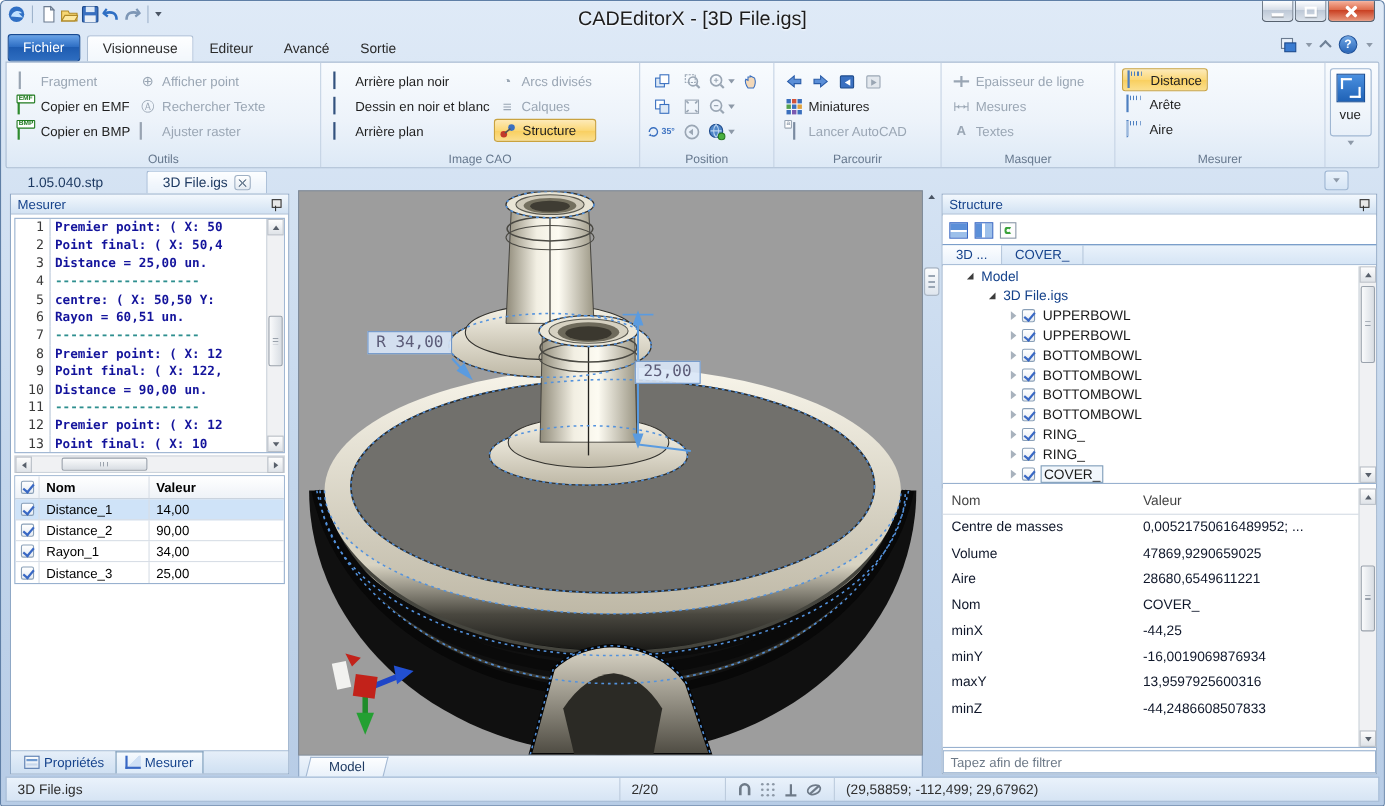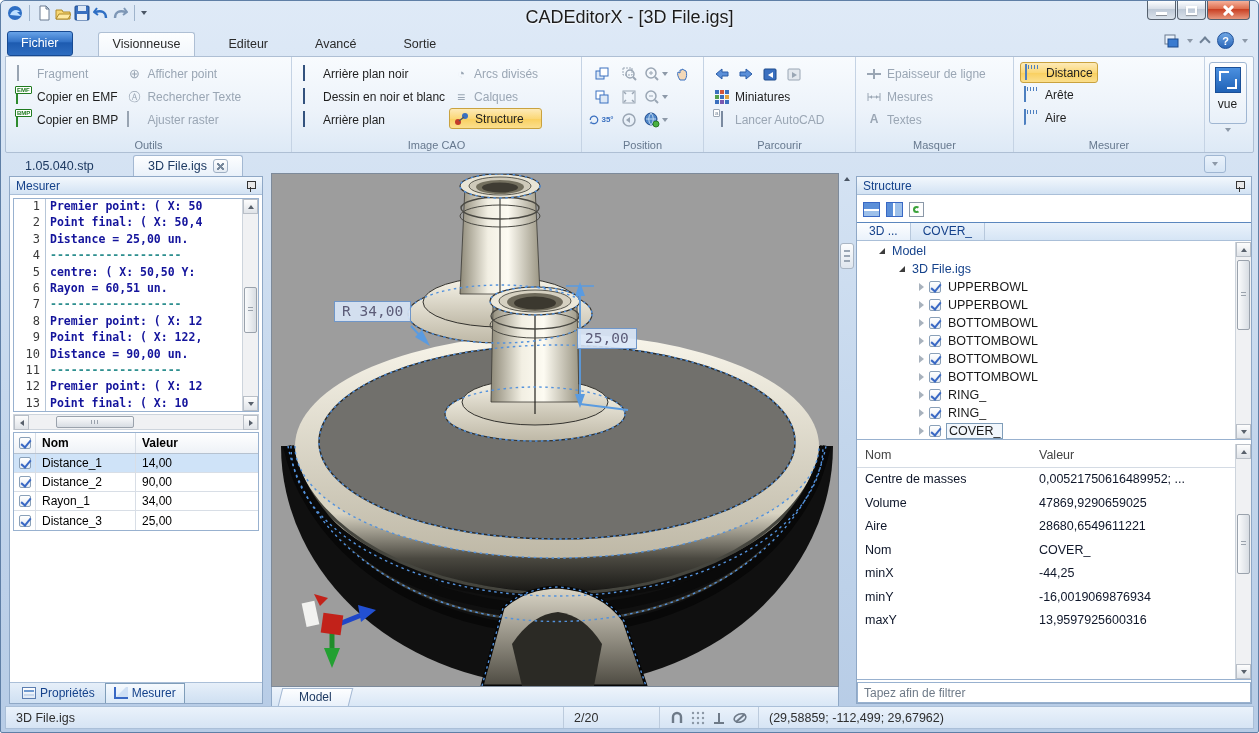--- a/index.html
+++ b/index.html
@@ -23,21 +23,21 @@
   .glyph-x:before,.glyph-x:after { content:""; position:absolute; left:5px; top:0; width:3px; height:13px; background:#fff; border-radius:1px; }
   .glyph-x:before { transform:rotate(45deg);} .glyph-x:after { transform:rotate(-45deg);}
 
   
   .ic { width:16px; height:16px; display:inline-block; flex:none; position:relative; }
   .tri-dn { width:0; height:0; border-left:3px solid transparent; border-right:3px solid transparent; border-top:4px solid #4a5564; display:inline-block; }
   .tri-dn.lt { border-top-color:#8d99a8; }
 
   
   .tabrow { position:absolute; left:0; top:28px; right:0; height:27px; }
-  .rtabs { position:absolute; left:6px; bottom:0; display:flex; align-items:flex-end;gap:19px; }
+  .rtabs { position:absolute; left:6px; bottom:0; display:flex; align-items:flex-end; }
   .rtab { padding:4px 14px 5px; font-size:12.5px; color:#2a2a2a; }
   .rtab.file { background:linear-gradient(#68a3e8,#2f6fc4 45%,#1d5bb0 46%,#2e6dc0); color:#fff; border:1px solid #174a92;
     border-radius:3px; margin-right:6px; padding:4px 13px 5px; }
   .rtab.active { background:linear-gradient(#fdfeff,#f2f7fc); border:1px solid #aebfd4; border-bottom:none; border-radius:3px 3px 0 0; }
   .helpbar { position:absolute; right:10px; top:3px; display:flex; align-items:center; gap:8px; }
   .helpcircle { width:17px; height:17px; border-radius:50%; background:linear-gradient(#6fa6e4,#2a66b8); color:#fff; font-size:11px; font-weight:bold;
     display:flex; align-items:center; justify-content:center; border:1px solid #1d4f98; }
   .chev-up { width:8px; height:8px; border-left:2px solid #6f8196; border-top:2px solid #6f8196; transform:rotate(45deg); margin-top:3px; }
 
   
@@ -874,20 +874,24 @@
           <span class="p2">-44,25</span>
         </div>
       <div class="prow">
           <span class="p1">minY</span>
           <span class="p2">-16,0019069876934</span>
         </div>
       <div class="prow">
           <span class="p1">maxY</span>
           <span class="p2">13,9597925600316</span>
         </div>
+      <div class="prow">
+          <span class="p1">minZ</span>
+          <span class="p2">-44,2486608507833</span>
+        </div>
       <div class="pscroll">
         <div class="sbtn">
             <span class="arrow-u"></span>
           </div>
         <div class="thumb"></div>
         <div class="sbtn" style="position:absolute;bottom:0;left:0;right:0">
             <span class="arrow-d"></span>
           </div>
       </div>
     </div>

